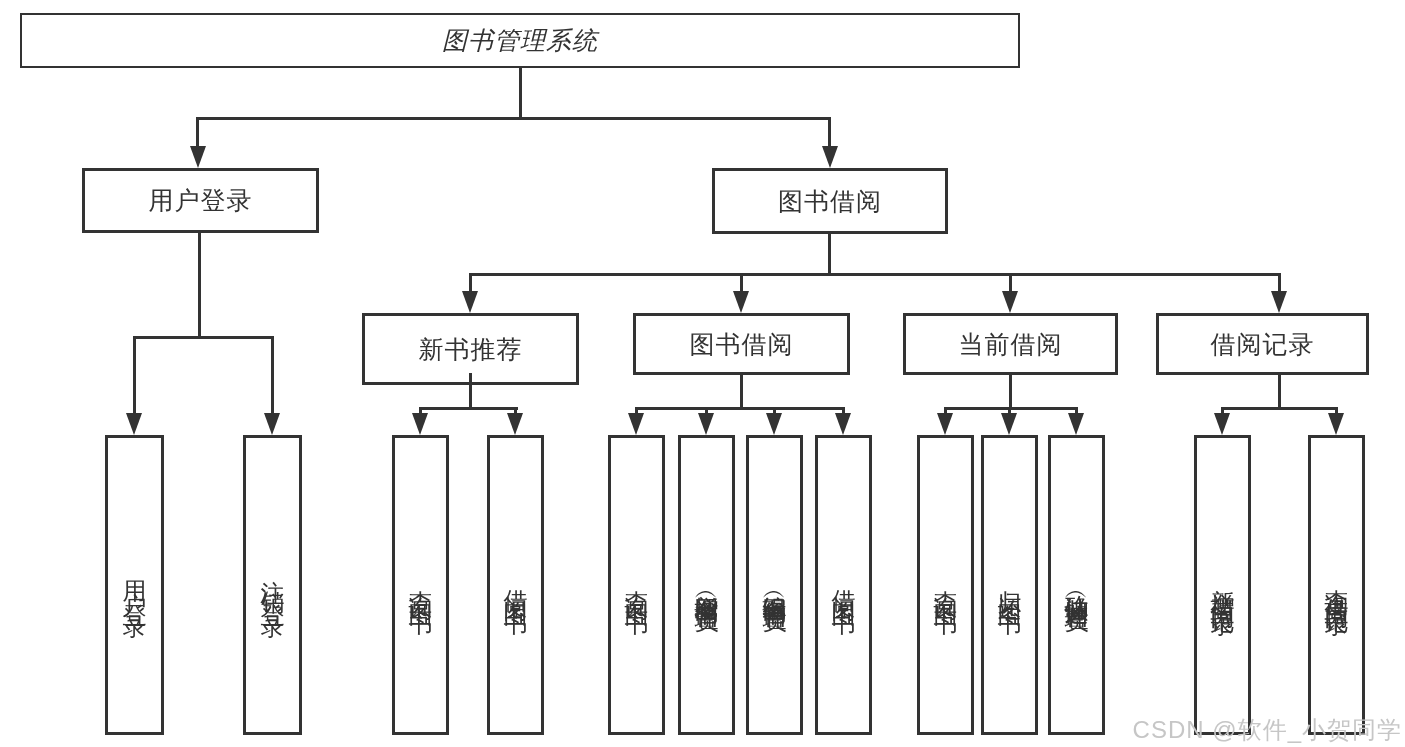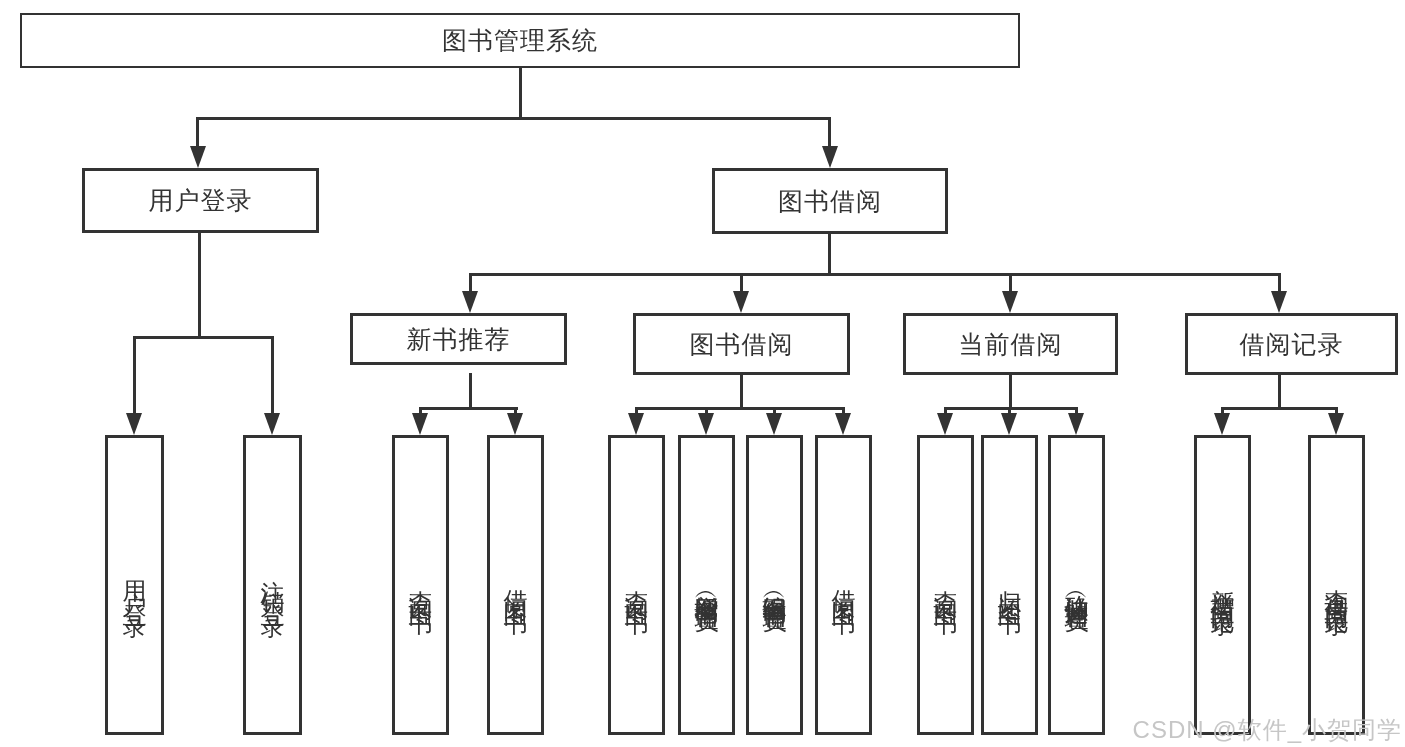--- a/index.html
+++ b/index.html
@@ -28,21 +28,21 @@
     border:3px solid var(--line);
     background:#fff;
     display:flex;
     align-items:center;
     justify-content:center;
     font-size:25px;
     color:var(--text);
     letter-spacing:1px;
     white-space:nowrap;
   }
-  .node--root{border-width:2px;}
+  .node--root{border-width:2px;font-style:italic;}
   .leaf{
     position:absolute;
     box-sizing:border-box;
     border:3px solid var(--line);
     background:#fff;
     top:435px;
     height:300px;
     display:flex;
     align-items:center;
     justify-content:center;
@@ -111,30 +111,30 @@
   <div class="hl" style="left:469px;top:273px;width:812px"></div>
   <div class="vl" style="left:469px;top:273px;height:22px"></div>
   <div class="ar" style="left:462px;top:291px"></div>
   <div class="vl" style="left:740px;top:273px;height:22px"></div>
   <div class="ar" style="left:733px;top:291px"></div>
   <div class="vl" style="left:1009px;top:273px;height:22px"></div>
   <div class="ar" style="left:1002px;top:291px"></div>
   <div class="vl" style="left:1278px;top:273px;height:22px"></div>
   <div class="ar" style="left:1271px;top:291px"></div>
 
-  <div class="node" style="left:350px;top:313px;width:217px;height:52px">
+  <div class="node" style="left:362px;top:313px;width:217px;height:72px">
     <span>新书推荐</span>
   </div>
   <div class="node" style="left:633px;top:313px;width:217px;height:62px">
     <span>图书借阅</span>
   </div>
   <div class="node" style="left:903px;top:313px;width:215px;height:62px">
     <span>当前借阅</span>
   </div>
-  <div class="node" style="left:1185px;top:313px;width:213px;height:62px">
+  <div class="node" style="left:1156px;top:313px;width:213px;height:62px">
     <span>借阅记录</span>
   </div>
 
   <div class="vl" style="left:469px;top:373px;height:36px"></div>
   <div class="hl" style="left:419px;top:407px;width:99px"></div>
   <div class="vl" style="left:419px;top:407px;height:8px"></div>
   <div class="ar" style="left:412px;top:413px"></div>
   <div class="vl" style="left:514px;top:407px;height:8px"></div>
   <div class="ar" style="left:507px;top:413px"></div>
 

